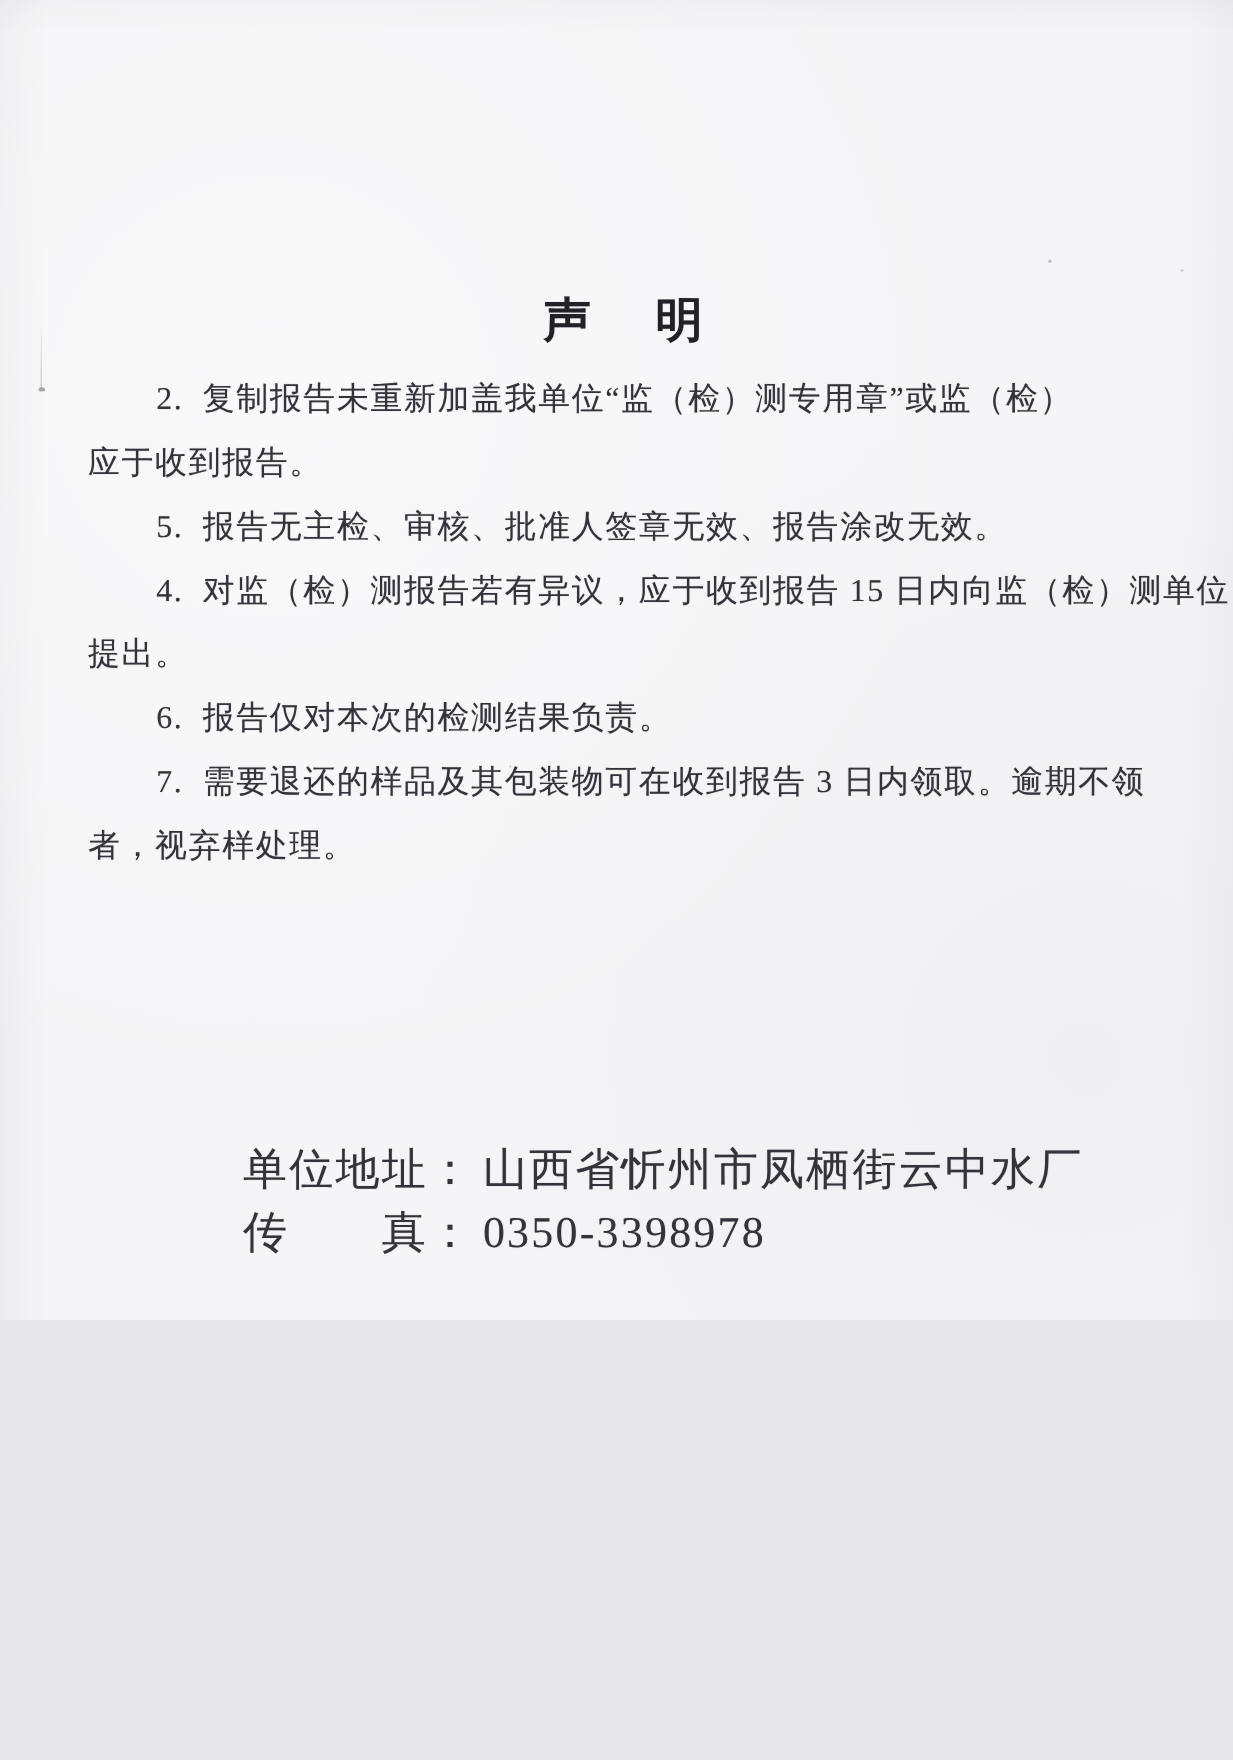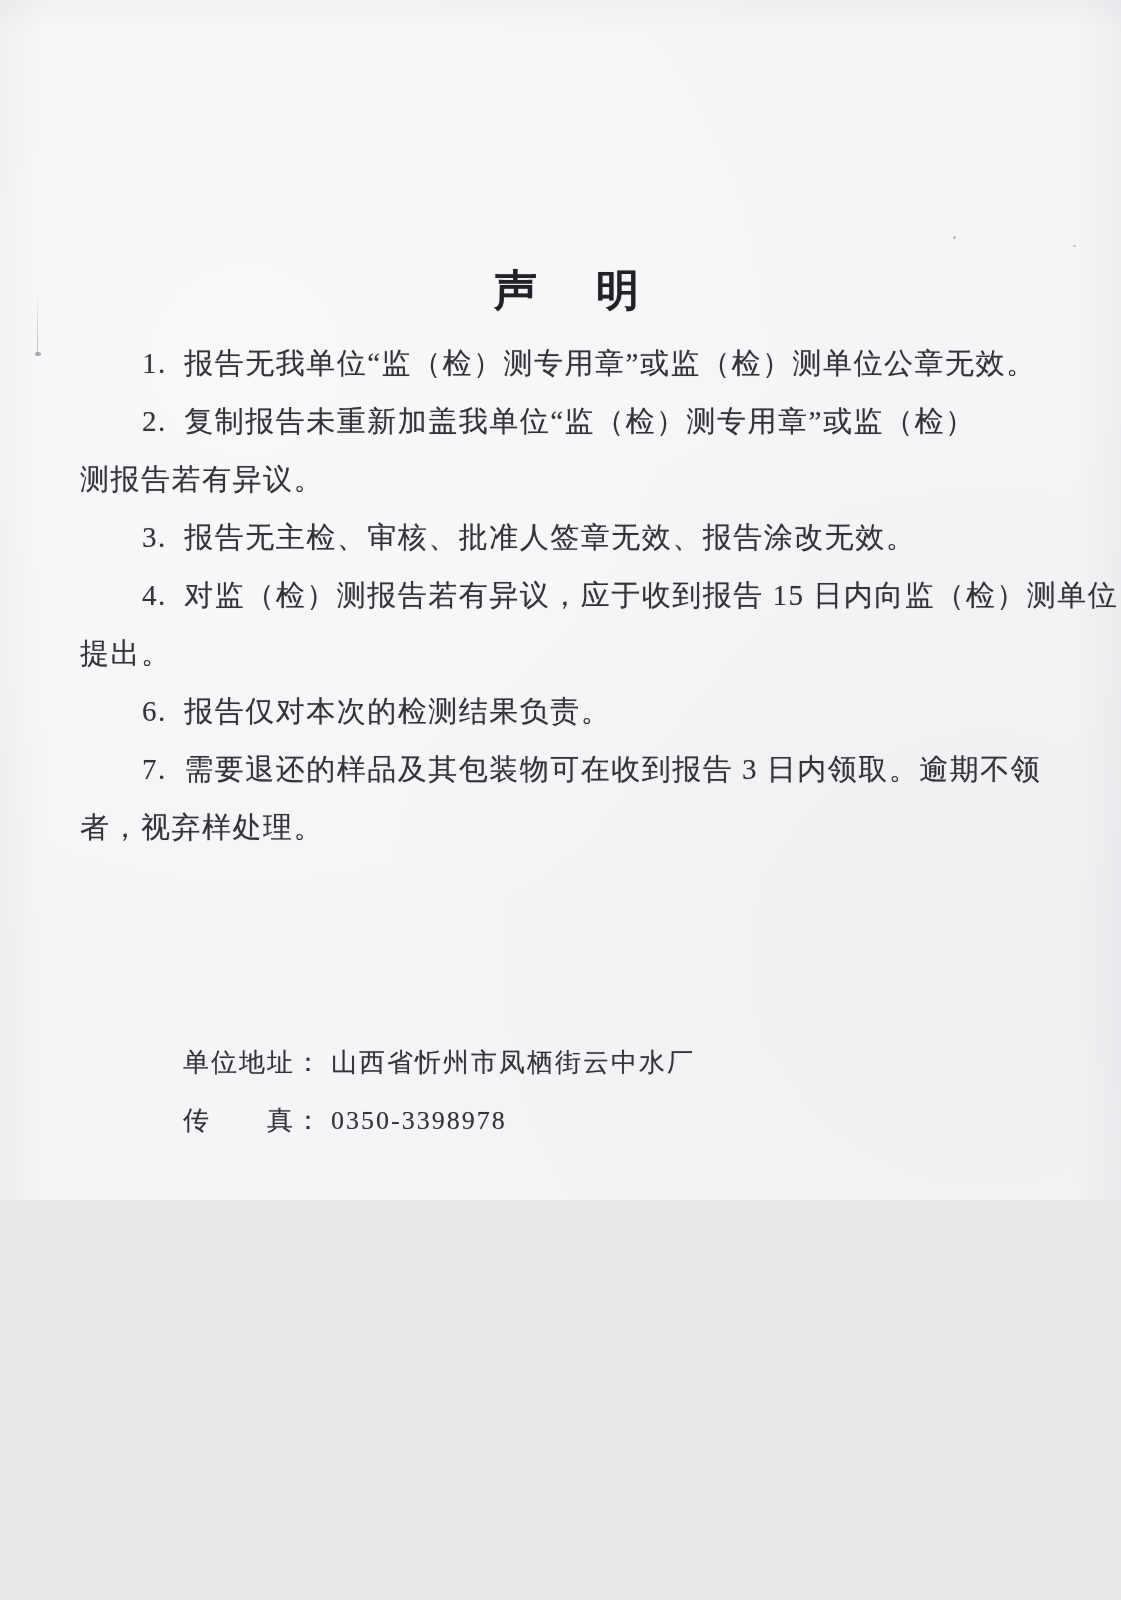--- a/index.html
+++ b/index.html
@@ -50,22 +50,22 @@
     white-space: pre;
     height: 58px;
     overflow: visible;
   }
   .statement-line.indent {
     padding-left: 62px;
   }
   .contact {
     position: absolute;
     top: 976px;
-    left: 132px;
-    font-size: 26px;
+    left: 149px;
+    font-size: 40px;
     line-height: 58px;
     letter-spacing: 2px;
   }
   .contact-row {
     white-space: pre;
     height: 58px;
   }
   .contact-value {
     margin-left: 8px;
   }
@@ -114,24 +114,23 @@
   .dot-4 { left: 463px; top: 696px; width: 2px; height: 2px; border-radius: 50%; background: rgba(100,100,112,0.3); }
 </style>
 </head>
 <body>
 
 <div class="page">
 
   <h1 class="doc-title">声　明</h1>
 
   <div class="statements">
-    <div class="statement-line indent">1.  报告无我单位“监（检）测专用章”或监（检）测单位公章无效。</div>
     <div class="statement-line indent">2.  复制报告未重新加盖我单位“监（检）测专用章”或监（检）</div>
-    <div class="statement-line">测报告若有异议。</div>
-    <div class="statement-line indent">3.  报告无主检、审核、批准人签章无效、报告涂改无效。</div>
+    <div class="statement-line">应于收到报告。</div>
+    <div class="statement-line indent">5.  报告无主检、审核、批准人签章无效、报告涂改无效。</div>
     <div class="statement-line indent">4.  对监（检）测报告若有异议，应于收到报告 15 日内向监（检）测单位</div>
     <div class="statement-line">提出。</div>
     <div class="statement-line indent">6.  报告仅对本次的检测结果负责。</div>
     <div class="statement-line indent">7.  需要退还的样品及其包装物可在收到报告 3 日内领取。逾期不领</div>
     <div class="statement-line">者，视弃样处理。</div>
   </div>
 
   <div class="contact">
     <div class="contact-row">
       <span class="contact-label">单位地址：</span><span class="contact-value">山西省忻州市凤栖街云中水厂</span>

